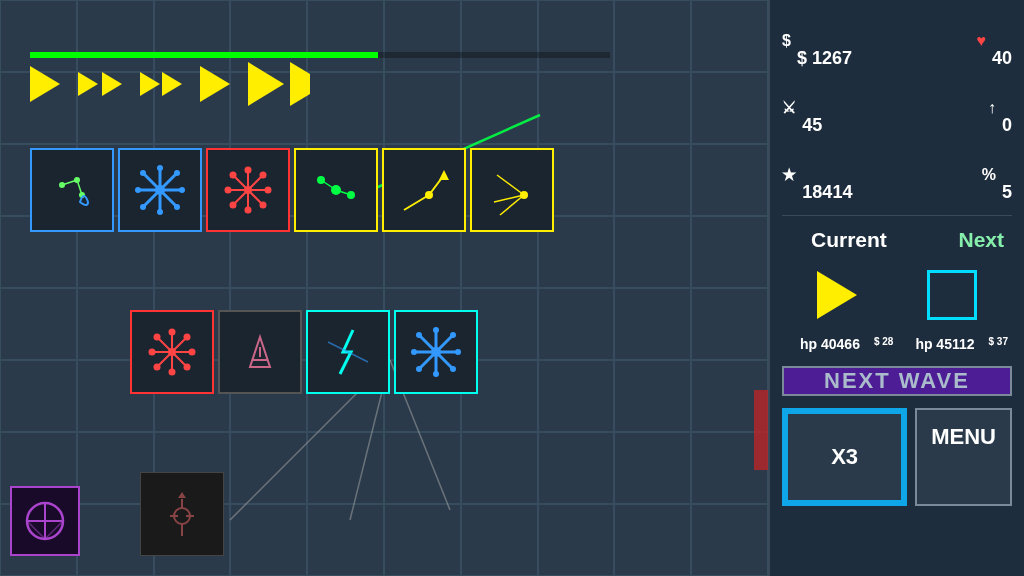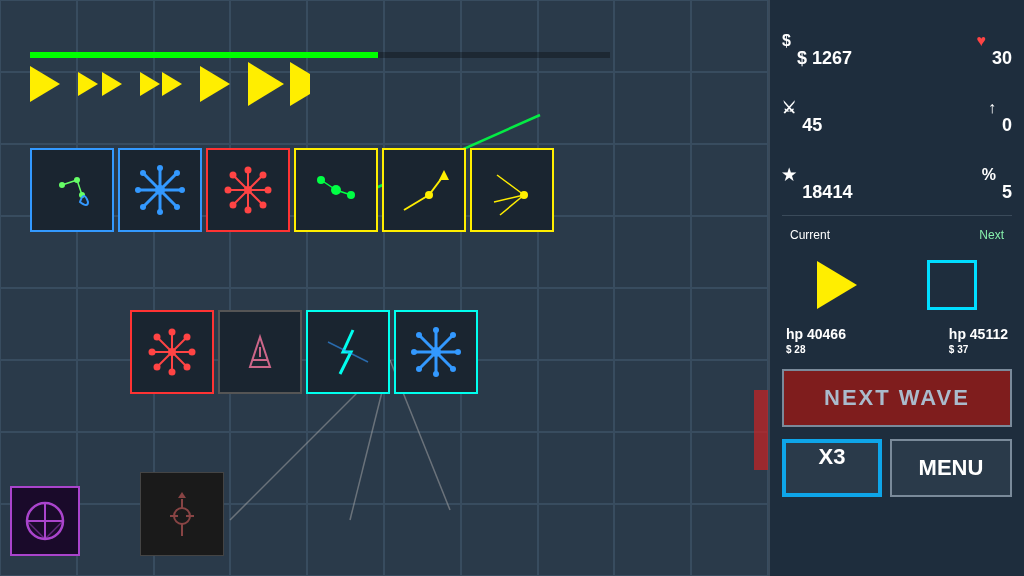--- a/index.html
+++ b/index.html
@@ -182,23 +182,24 @@
       background: #3a4a5a;
       margin: 4px 0;
     }
 
     .current-next-labels {
       display: flex;
       justify-content: space-between;
       padding: 2px 8px;
     }
     .cn-label {
-      font-size: 12px;
-      font-weight: normal;
+      font-size: 21px;
+      font-weight: bold;
       color: #ffffff;
+      margin-left: 21px;
     }
     .cn-label.next-label { color: #86efac; }
 
     .wave-preview {
       display: flex;
       justify-content: space-around;
       align-items: center;
       padding: 10px 0;
     }
 
@@ -215,60 +216,59 @@
       background: transparent;
     }
 
     .hp-price-row {
       display: flex;
       justify-content: space-between;
       padding: 0 4px;
     }
     .hp-price-col {
       display: flex;
-      flex-direction: column;
-      gap: 2px;
+      gap: 14px;
+      margin-left: 14px;
     }
     .hp-val {
       color: #ffffff;
       font-size: 14px;
       font-weight: bold;
     }
     .price-val {
       color: #ffffff;
       font-size: 10px;
       font-weight: bold;
     }
 
     .next-wave-btn {
-      background: #7f1d1d;
+      background: #4c1d95;
       border: 2px solid #7a8a9a;
       color: #aabbcc;
       font-size: 22px;
       font-weight: bold;
       letter-spacing: 2px;
-      padding: 14px;
       text-align: center;
       cursor: pointer;
       margin-top: 8px;
     }
 
     .bottom-buttons {
       display: flex;
       gap: 8px;
       margin-top: 6px;
     }
     .x3-btn {
       flex: 1;
       background: #2a3a4a;
-      border: 4px solid #0ea5e9;
+      border: 6px solid #0ea5e9;
       color: #ffffff;
       font-size: 22px;
       font-weight: bold;
-      padding: 1px;
+      padding: 30px;
       text-align: center;
       cursor: pointer;
     }
     .menu-btn {
       flex: 1;
       background: #2a3a4a;
       border: 2px solid #7a8a9a;
       color: #ffffff;
       font-size: 22px;
       font-weight: bold;
@@ -574,21 +574,21 @@
 
 <div id="right-panel">
 
   <div class="stats-row">
     <div class="stat-item">
       <span class="stat-icon">$</span>
       <span class="stat-value">$ 1267</span>
     </div>
     <div class="stat-item">
       <span class="stat-icon" style="color:#ff4444;">♥</span>
-      <span class="stat-value">30</span>
+      <span class="stat-value">40</span>
     </div>
   </div>
 
   <div class="stats-row">
     <div class="stat-item">
       <span class="stat-icon">⚔</span>
       <span class="stat-value">45</span>
     </div>
     <div class="stat-item">
       <span class="stat-icon">↑</span>

